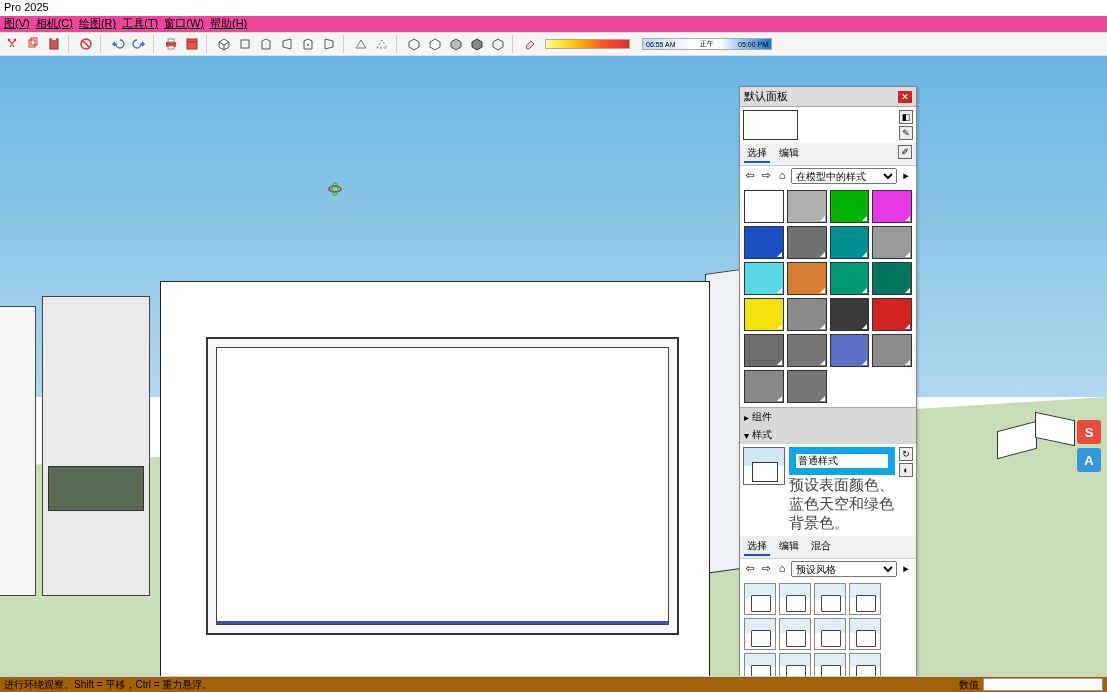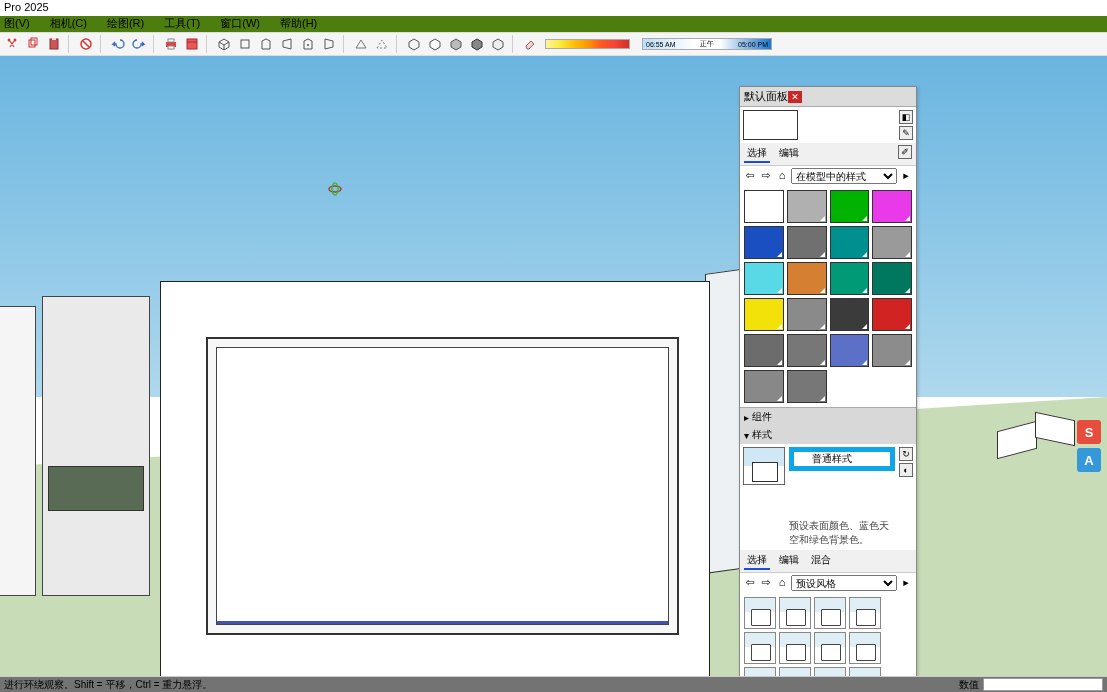--- a/index.html
+++ b/index.html
@@ -2,21 +2,21 @@
 <html><head>
 <meta charset="utf-8">
 <style>
 * { box-sizing: border-box; margin: 0; padding: 0; }
 body { font-family: "Microsoft YaHei", sans-serif; font-size: 11px; background: #fff; width: 1107px; height: 692px; overflow: hidden; position: relative; }
 
 
 .title-bar { height: 16px; padding: 1px 4px; color: #000; background: #fff; }
 
 
-.menu-bar { height: 16px; padding: 0 2px; display: flex; gap: 16px; background: #4d7c0f; }
+.menu-bar { height: 16px; padding: 0 2px; display: flex; gap: 2px; background: #ec4899; text-decoration: underline; }
 .menu-item { padding: 0 2px; cursor: pointer; }
 
 
 .toolbar { height: 24px; padding: 1px 3px; display: flex; align-items: center; gap: 3px; border-top: 1px solid #ddd; border-bottom: 1px solid #ddd; background: #f5f5f5; }
 .tb-btn { width: 18px; height: 18px; display: flex; align-items: center; justify-content: center; cursor: pointer; border-radius: 2px; }
 .tb-sep { width: 4px; height: 18px; border-left: 1px solid #ccc; margin: 0 2px; }
 .gradient-bar { width: 85px; height: 10px; background: linear-gradient(to right, #fff59d, #ffeb3b, #ffc107, #ff9800, #ff5722, #f44336, #d32f2f); border: 1px solid #aaa; margin: 0 3px; display: flex; align-items: flex-end; }
 .time-bar { width: 130px; height: 12px; background: linear-gradient(to right, #bbdefb 0%, #fff 40%, #fff 60%, #1976d2 100%); border: 1px solid #aaa; display: flex; justify-content: space-between; align-items: center; padding: 0 3px; font-size: 7px; margin-left: 6px; }
 
 
@@ -34,46 +34,46 @@
 .wall-left-b { position: absolute; left: 42px; top: 240px; width: 108px; height: 300px; background: #eaeaea; border: 1px solid #444; }
 .wall-left-window { position: absolute; left: 48px; top: 410px; width: 96px; height: 45px; background: #5a6b55; border: 1px solid #333; }
 .far-geom { position: absolute; right: 10px; top: 360px; width: 100px; height: 60px; }
 .far-geom span { position: absolute; border: 1px solid #333; background: #fff; }
 
 .orbit-cursor { position: absolute; left: 327px; top: 125px; width: 16px; height: 16px; }
 .orbit-cursor svg { width: 100%; height: 100%; }
 
 
 .tray { position: absolute; right: 190px; top: 86px; width: 178px; background: #f0f0f0; border: 1px solid #888; box-shadow: 1px 1px 3px rgba(0,0,0,0.2); }
-.tray-title { background: #dcdcdc; display: flex; align-items: center; justify-content: flex-start; padding: 2px 4px; border-bottom: 1px solid #aaa; }
+.tray-title { background: #dcdcdc; display: flex; align-items: center; justify-content: space-between; padding: 2px 4px; border-bottom: 1px solid #aaa; }
 .tray-title-close { width: 14px; height: 12px; background: #c62828; display: flex; align-items: center; justify-content: center; color: #fff; font-size: 9px; cursor: pointer; }
 .panel-section { border-bottom: 1px solid #aaa; }
 .preview-row { display: flex; padding: 3px; gap: 4px; background: #fff; }
 .preview-box { width: 55px; height: 30px; border: 1px solid #333; background: #fff; }
 .preview-icons { flex: 1; display: flex; flex-direction: column; align-items: flex-end; gap: 2px; }
 .mini-icon { width: 14px; height: 14px; border: 1px solid #666; background: #eee; cursor: pointer; display: flex; align-items: center; justify-content: center; font-size: 9px; }
 .tab-row { display: flex; padding: 2px 4px; gap: 6px; background: #f0f0f0; border-bottom: 1px solid #ccc; font-size: 10px; }
 .tab { cursor: pointer; padding: 1px 3px; }
 .tab.active { border-bottom: 2px solid #1d4ed8; }
 .nav-row { display: flex; align-items: center; padding: 2px 3px; gap: 2px; background: #fff; }
 .nav-row select { flex: 1; font-size: 10px; height: 16px; }
 .arrow-btn { width: 14px; height: 14px; cursor: pointer; text-align: center; line-height: 12px; }
 .swatch-grid { display: grid; grid-template-columns: repeat(4, 1fr); gap: 3px; padding: 4px; background: #fff; }
 .swatch { height: 33px; border: 1px solid #333; cursor: pointer; position: relative; }
 .swatch::after { content: ''; position: absolute; right: 1px; bottom: 1px; width: 0; height: 0; border-right: 5px solid #fff; border-top: 5px solid transparent; }
 .collapse-header { background: #d8d8d8; padding: 2px 4px; font-size: 10px; cursor: pointer; display: flex; align-items: center; gap: 3px; }
 .style-desc { display: flex; padding: 3px; gap: 4px; background: #fff; font-size: 10px; }
 .style-thumb { width: 42px; height: 38px; border: 1px solid #666; background: linear-gradient(to bottom, #d0e8f5 50%, #fff 50%); position: relative; }
 .style-thumb::after { content: ''; position: absolute; left: 8px; top: 14px; width: 24px; height: 18px; border: 1px solid #333; background: #fff; }
 .style-text { flex: 1; display: flex; flex-direction: column; gap: 1px; }
-.style-name { border: 5px solid #0ea5e9; padding: 0 18px; background: #fff; }
+.style-name { border: 7px solid #0ea5e9; padding: 0 2px; background: #fff; }
 .style-grid { display: flex; flex-wrap: wrap; gap: 3px; padding: 4px; background: #fff; }
 .style-item { width: 32px; height: 32px; border: 1px solid #888; background: linear-gradient(to bottom, #e0eef5 45%, #fff 45%); cursor: pointer; position: relative; }
 .style-item::after { content: ''; position: absolute; left: 6px; top: 11px; width: 18px; height: 15px; border: 1px solid #444; background: #fff; border-radius: 1px; }
-.bottom-bar { position: absolute; left: 0; right: 0; bottom: 0; height: 16px; background: #737373; border-top: 1px solid #ccc; display: flex; align-items: center; justify-content: space-between; padding: 0 4px; font-size: 10px; }
+.bottom-bar { position: absolute; left: 0; right: 0; bottom: 0; height: 16px; background: #a16207; border-top: 1px solid #ccc; display: flex; align-items: center; justify-content: space-between; padding: 0 4px; font-size: 10px; }
 .bb-right { display: flex; align-items: center; gap: 4px; }
 .bb-input { width: 120px; height: 13px; border: 1px solid #999; background: #fff; }
 .side-icon { position: absolute; right: 6px; width: 24px; height: 24px; border-radius: 3px; display: flex; align-items: center; justify-content: center; color: #fff; font-weight: bold; font-size: 13px; }
 </style>
 </head>
 <body>
 
 <div class="title-bar">
   <span>Pro 2025</span>
 </div>
@@ -310,21 +310,21 @@
 
   <div class="collapse-header">
     <span>▾</span>
     <span>样式</span>
   </div>
   <div class="panel-section">
     <div class="style-desc">
       <div class="style-thumb"></div>
       <div class="style-text">
         <div class="style-name">普通样式</div>
-        <div style="font-size:10px;color:#444;margin-top:47px;">预设表面颜色、蓝色天空和绿色背景色。</div>
+        <div style="font-size:15px;color:#444;">预设表面颜色、蓝色天空和绿色背景色。</div>
       </div>
       <div style="display:flex;flex-direction:column;gap:2px;">
         <div class="mini-icon">↻</div>
         <div class="mini-icon">◐</div>
       </div>
     </div>
     <div class="tab-row">
       <span class="tab active">选择</span>
       <span class="tab">编辑</span>
       <span class="tab">混合</span>

